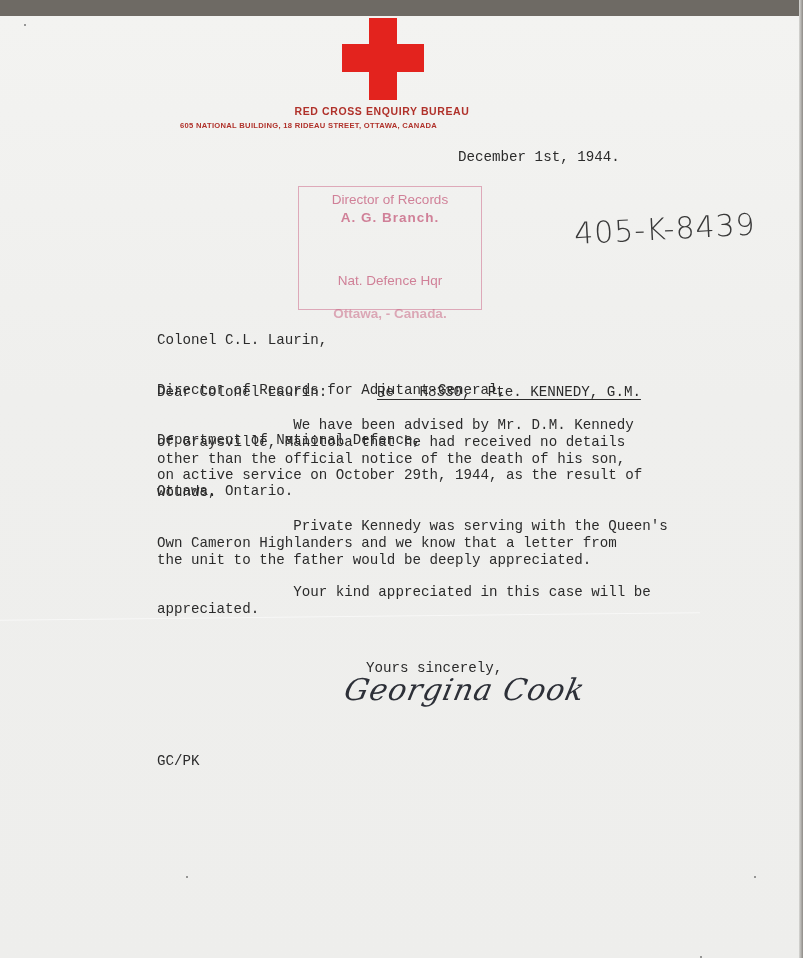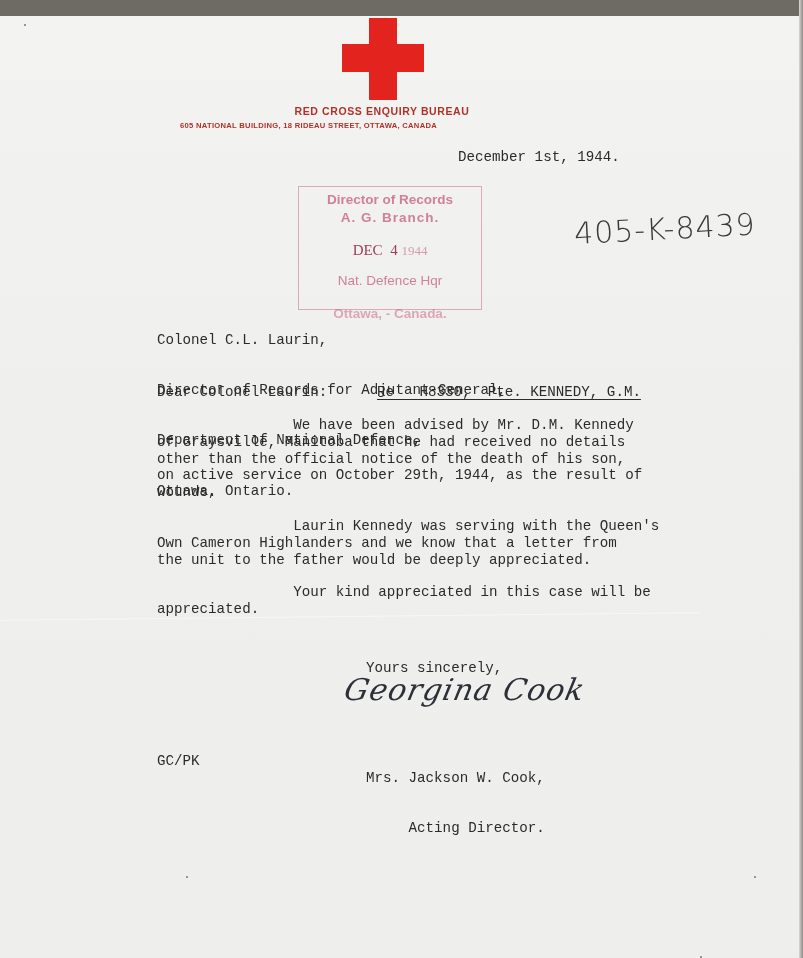--- a/index.html
+++ b/index.html
@@ -43,21 +43,21 @@
       font-size: 14.2px; color: #2b2b2b; line-height: 16.8px;
       position: absolute; white-space: pre;
     }
     .date { left: 458px; top: 133px; }
     .stamp {
       position: absolute; left: 298px; top: 170px; width: 182px; height: 122px;
       border: 1.5px solid rgba(205,110,140,0.55);
       font-family: "Liberation Sans", sans-serif; color: rgba(196,84,118,0.72);
       text-align: center;
     }
-    .stamp .l1 { position: absolute; left: 0; right: 0; top: 5px; font-size: 13.5px; font-weight: bold; }
+    .stamp .l1 { position: absolute; left: 0; right: 0; top: 5px; font-size: 13.5px; font-weight: normal; }
     .stamp .l2 { position: absolute; left: 0; right: 0; top: 23px; font-size: 13.5px; font-weight: bold; letter-spacing: 1px; }
     .stamp .l3 {
       position: absolute; left: 0; right: 0; top: 55px;
       font-family: "Liberation Serif", serif; font-size: 15px; color: rgba(140,30,60,0.85);
     }
     .stamp .l3 .yr { color: rgba(200,120,140,0.7); font-size: 13px; }
     .stamp .l4 { position: absolute; left: 0; right: 0; top: 86px; font-size: 13.5px; font-weight: normal; }
     .stamp .l5 { position: absolute; left: 0; right: 0; top: 103px; font-size: 13.5px; font-weight: bold; opacity: 0.65; margin-top: 16px; }
     .filenum {
       position: absolute; left: 575px; top: 200px;
@@ -96,24 +96,20 @@
       <div class="h"></div>
   </div>
   <div class="lh-title">RED CROSS ENQUIRY BUREAU</div>
   <div class="lh-address">605 NATIONAL BUILDING, 18 RIDEAU STREET, OTTAWA, CANADA</div>
 
   <div class="typed date">December 1st, 1944.</div>
 
   <div class="stamp">
     <div class="l1">Director of Records</div>
     <div class="l2">A. G. Branch.</div>
-    <div class="l3">
-      <span style="white-space:pre">DEC  4</span>
-      <span class="yr">1944</span>
-    </div>
     <div class="l4">Nat. Defence Hqr</div>
     <div class="l5">Ottawa, - Canada.</div>
   </div>
 
   <div class="filenum">405-K-8439</div>
 
   <div class="typed addr">
     <div>Colonel C.L. Laurin,</div>
     <div>Director of Records for Adjutant-General,</div>
     <div>Department of National Defence,</div>
@@ -121,33 +117,29 @@
   </div>
 
   <div class="typed salutation">Dear Colonel Laurin:</div>
   <div class="typed subject">Re   H8330,  Pte. KENNEDY, G.M.</div>
 
   <div class="typed p1">                We have been advised by Mr. D.M. Kennedy
 of Graysville, Manitoba that he had received no details
 other than the official notice of the death of his son,
 on active service on October 29th, 1944, as the result of
 wounds.</div>
-  <div class="typed p2">                Laurin Kennedy was serving with the Queen's
+  <div class="typed p2">                Private Kennedy was serving with the Queen's
 Own Cameron Highlanders and we know that a letter from
 the unit to the father would be deeply appreciated.</div>
   <div class="typed p3">                Your kind appreciated in this case will be
 appreciated.</div>
 
   <div class="typed closing">Yours sincerely,</div>
   <div class="signature">Georgina Cook</div>
 
-  <div class="typed signer">
-    <div>Mrs. Jackson W. Cook,</div>
-    <div>     Acting Director.</div>
-  </div>
   <div class="typed initials">GC/PK</div>
 
   <div class="speck" style="left:24px;top:8px;"></div>
   <div class="speck" style="left:186px;top:860px;"></div>
   <div class="speck" style="left:754px;top:860px;"></div>
   <div class="speck" style="left:700px;top:940px;"></div>
 </div>
 
 <div class="edge-right"></div>
 

